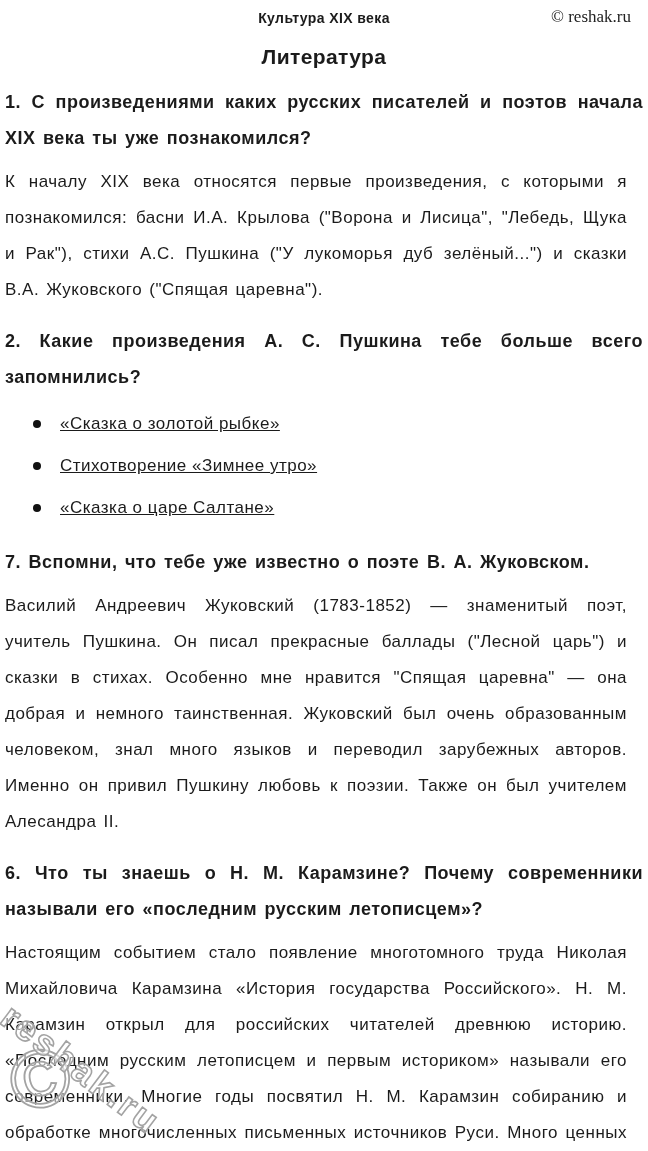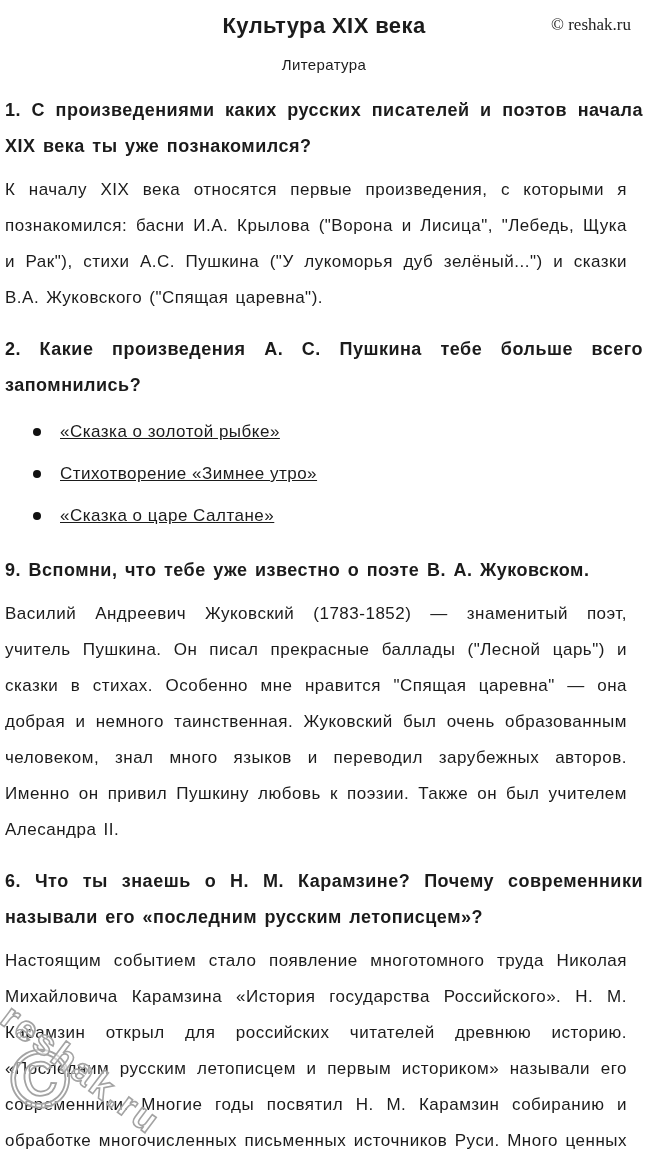--- a/index.html
+++ b/index.html
@@ -9,38 +9,38 @@
     background: #ffffff;
     color: #1b1b1b;
     font-family: "Liberation Sans", "DejaVu Sans", sans-serif;
     overflow: hidden;
     position: relative;
     box-sizing: border-box;
     padding: 2px 5px 0 5px;
   }
   .doc-header { position: relative; text-align: center; }
   .doc-title {
-    font-size: 22px;
+    font-size: 14px;
     font-weight: 700;
     line-height: 24px;
     letter-spacing: 0.4px;
-    margin: 12px;
+    margin: 4px;
   }
   .copyright {
     position: absolute;
     top: 0;
     right: 12px;
     font-family: "Liberation Serif", "DejaVu Serif", serif;
     font-size: 17px;
     color: #222;
     line-height: 22px;
   }
   .doc-subtitle {
-    font-size: 15px;
-    font-weight: 400;
+    font-size: 21px;
+    font-weight: 700;
     letter-spacing: 0.4px;
     line-height: 24px;
     margin: 15px 0 0 0;
     text-align: center;
   }
   .question {
     font-size: 18px;
     font-weight: 700;
     line-height: 36px;
     letter-spacing: 0.5px;
@@ -141,21 +141,21 @@
       <span>Стихотворение «Зимнее утро»</span>
     </li>
     <li>
       <span class="bullet-dot"></span>
       <span>«Сказка о царе Салтане»</span>
     </li>
   </ul>
 </section>
 
 <section>
-  <h3 class="question">9. Вспомни, что тебе уже известно о поэте В. А. Жуковском.</h3>
+  <h3 class="question">7. Вспомни, что тебе уже известно о поэте В. А. Жуковском.</h3>
   <p class="answer">Василий Андреевич Жуковский (1783-1852) — знаменитый поэт, учитель Пушкина. Он писал прекрасные баллады ("Лесной царь") и сказки в стихах. Особенно мне нравится "Спящая царевна" — она добрая и немного таинственная. Жуковский был очень образованным человеком, знал много языков и переводил зарубежных авторов. Именно он привил Пушкину любовь к поэзии. Также он был учителем Алесандра II.</p>
 </section>
 
 <section>
   <h3 class="question">6. Что ты знаешь о Н. М. Карамзине? Почему современники называли его «последним русским летописцем»?</h3>
   <p class="answer">Настоящим событием стало появление многотомного труда Николая Михайловича Карамзина «История государства Российского». Н. М. Карамзин открыл для российских читателей древнюю историю. «Последним русским летописцем и первым историком» называли его современники. Многие годы посвятил Н. М. Карамзин собиранию и обработке многочисленных письменных источников Руси. Много ценных фактов из истории нашей страны стали известны только благодаря Н. М. Карамзину</p>
 </section>
 
 <div class="watermark">
   <span class="watermark-symbol">©</span>

